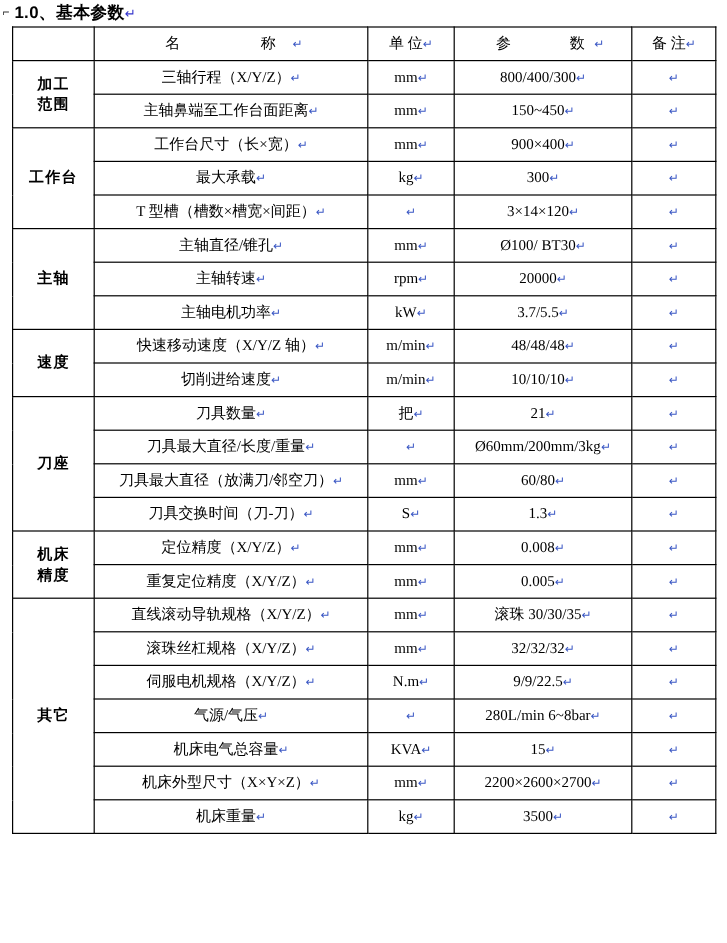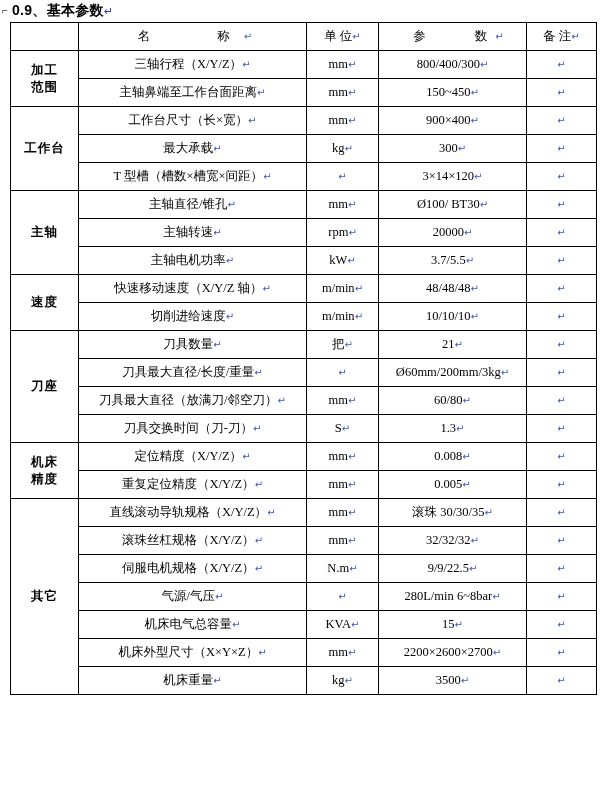--- a/index.html
+++ b/index.html
@@ -98,21 +98,21 @@
   }
 </style>
 </head>
 <body>
 
 <div class="page">
 
   <span class="left-mark">⌐</span>
 
   <div class="heading">
-    <span>0.9、基本参数</span><span class="pilcrow">↵</span>
+    <span>1.0、基本参数</span><span class="pilcrow">↵</span>
   </div>
 
   <table class="spec">
     <colgroup>
       <col style="width:68px">
       <col style="width:228px">
       <col style="width:72px">
       <col style="width:148px">
       <col style="width:70px">
     </colgroup>

